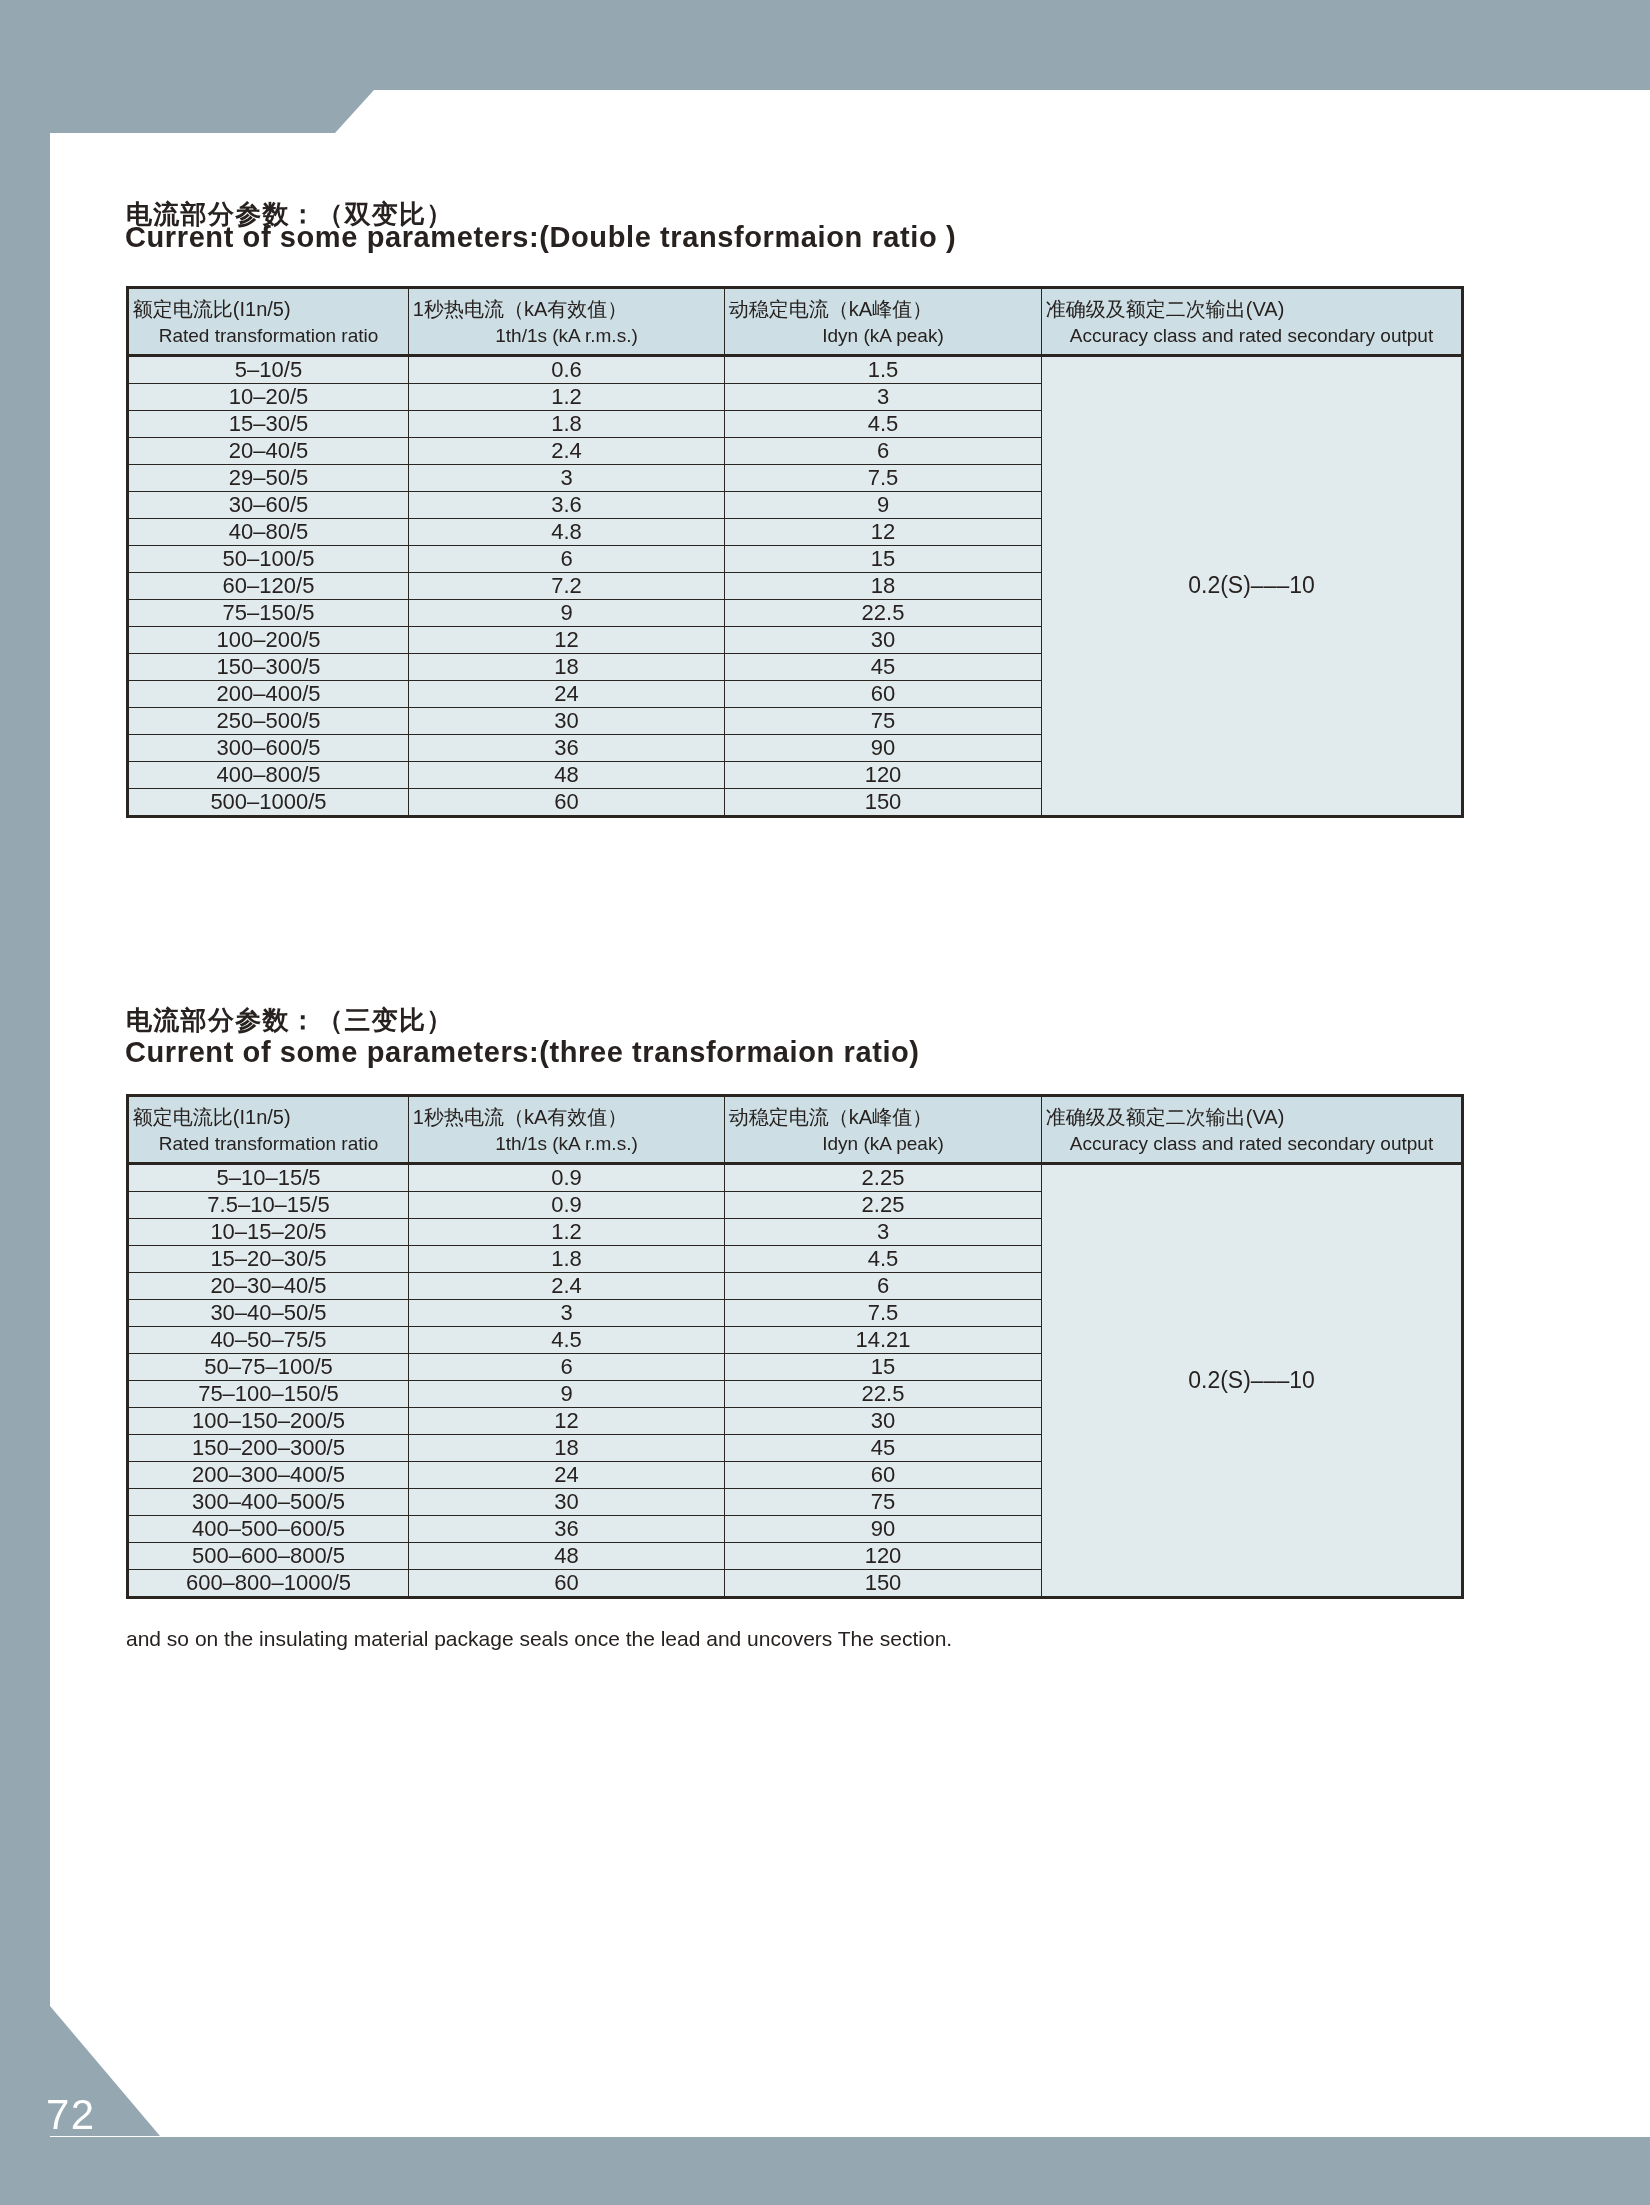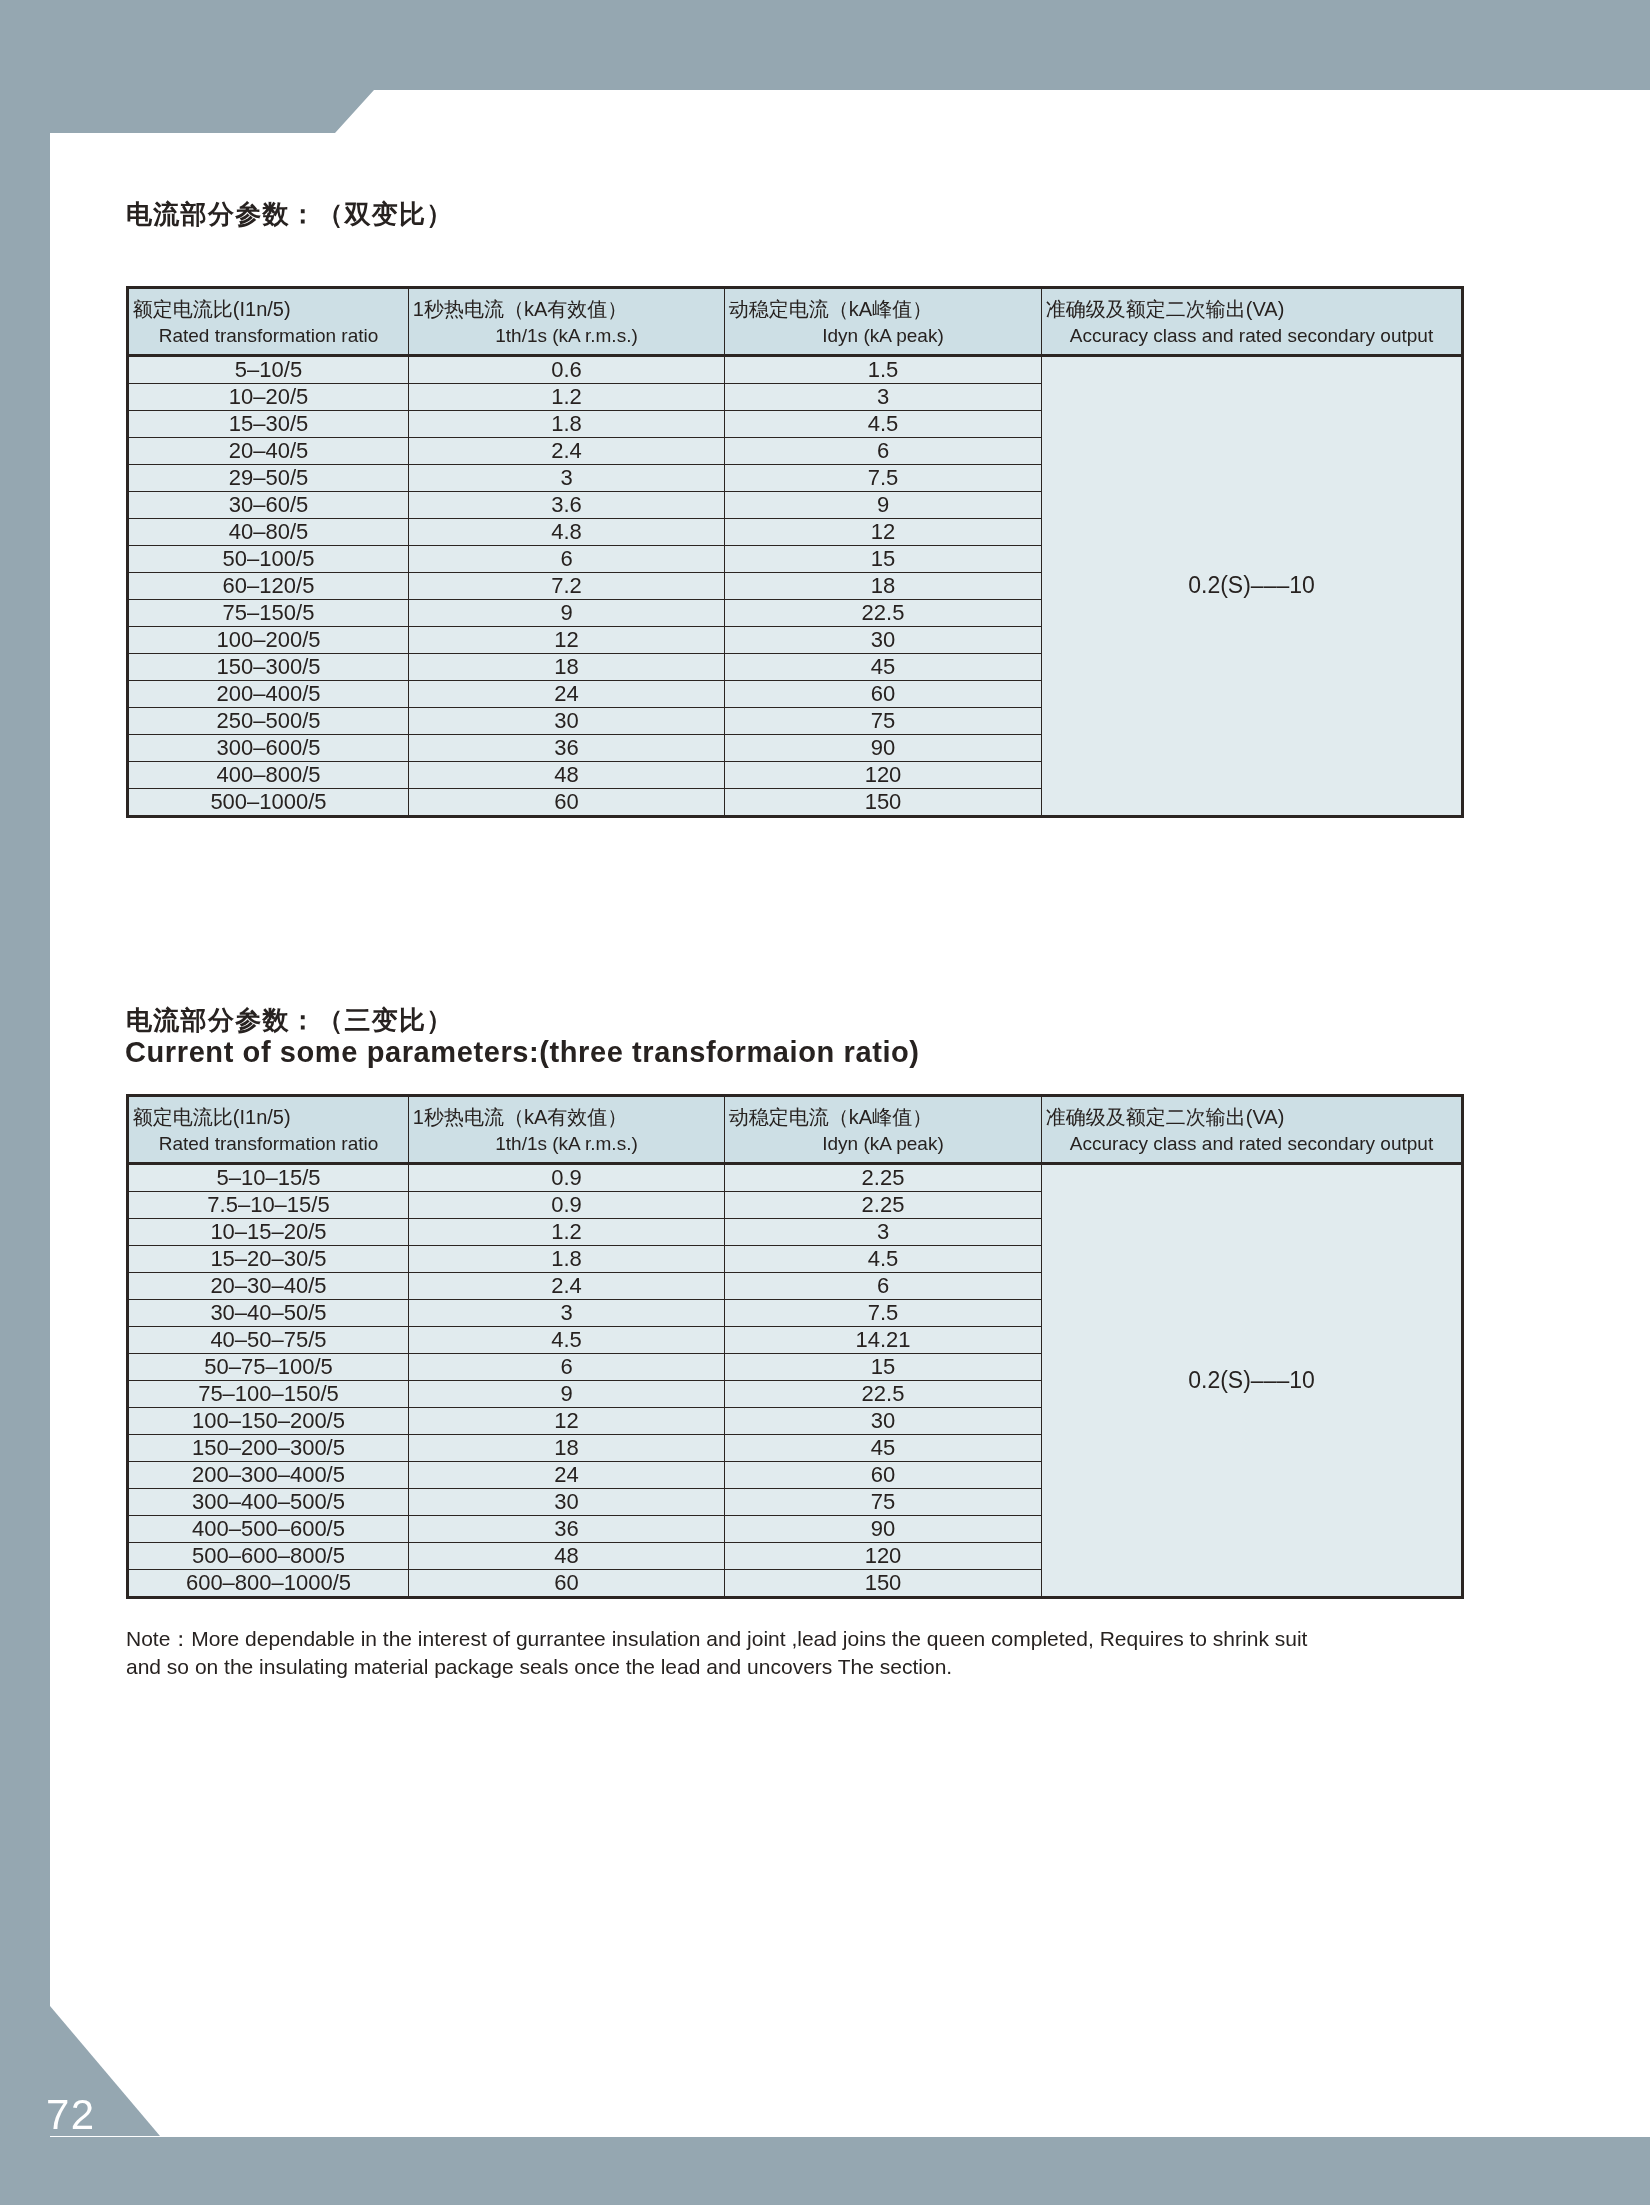--- a/index.html
+++ b/index.html
@@ -63,20 +63,21 @@
 
 <div class="page">
 
   <div class="frame frame-header"></div>
   <div class="frame frame-left"></div>
   <div class="frame frame-bottom"></div>
   <div class="frame frame-corner"></div>
 
 
   <h2 class="title-cn t1-cn">电流部分参数：（双变比）</h2>
+  <h2 class="title-en t1-en">Current of some parameters:(Double transformaion ratio )</h2>
 
   <table class="ct tbl1">
     <colgroup>
       <col style="width:281px">
         <col style="width:316px">
         <col style="width:317px">
         <col style="width:421px">
     </colgroup>
     <thead>
       <tr>
@@ -297,20 +298,19 @@
         </tr>
         <tr>
           <td>600–800–1000/5</td>
           <td>60</td>
           <td>150</td>
         </tr>
       </tbody>
   </table>
 
   <div class="note">
-    <div class="note-en">Note：More dependable in the interest of gurrantee insulation and joint ,lead joins the queen completed, Requires to shrink suit</div>
     <div class="note-en">and so on the insulating material package seals once the lead and uncovers The section.</div>
   </div>
 
   <div class="pagenum">72</div>
 
 </div>
 
 
 </body></html>

